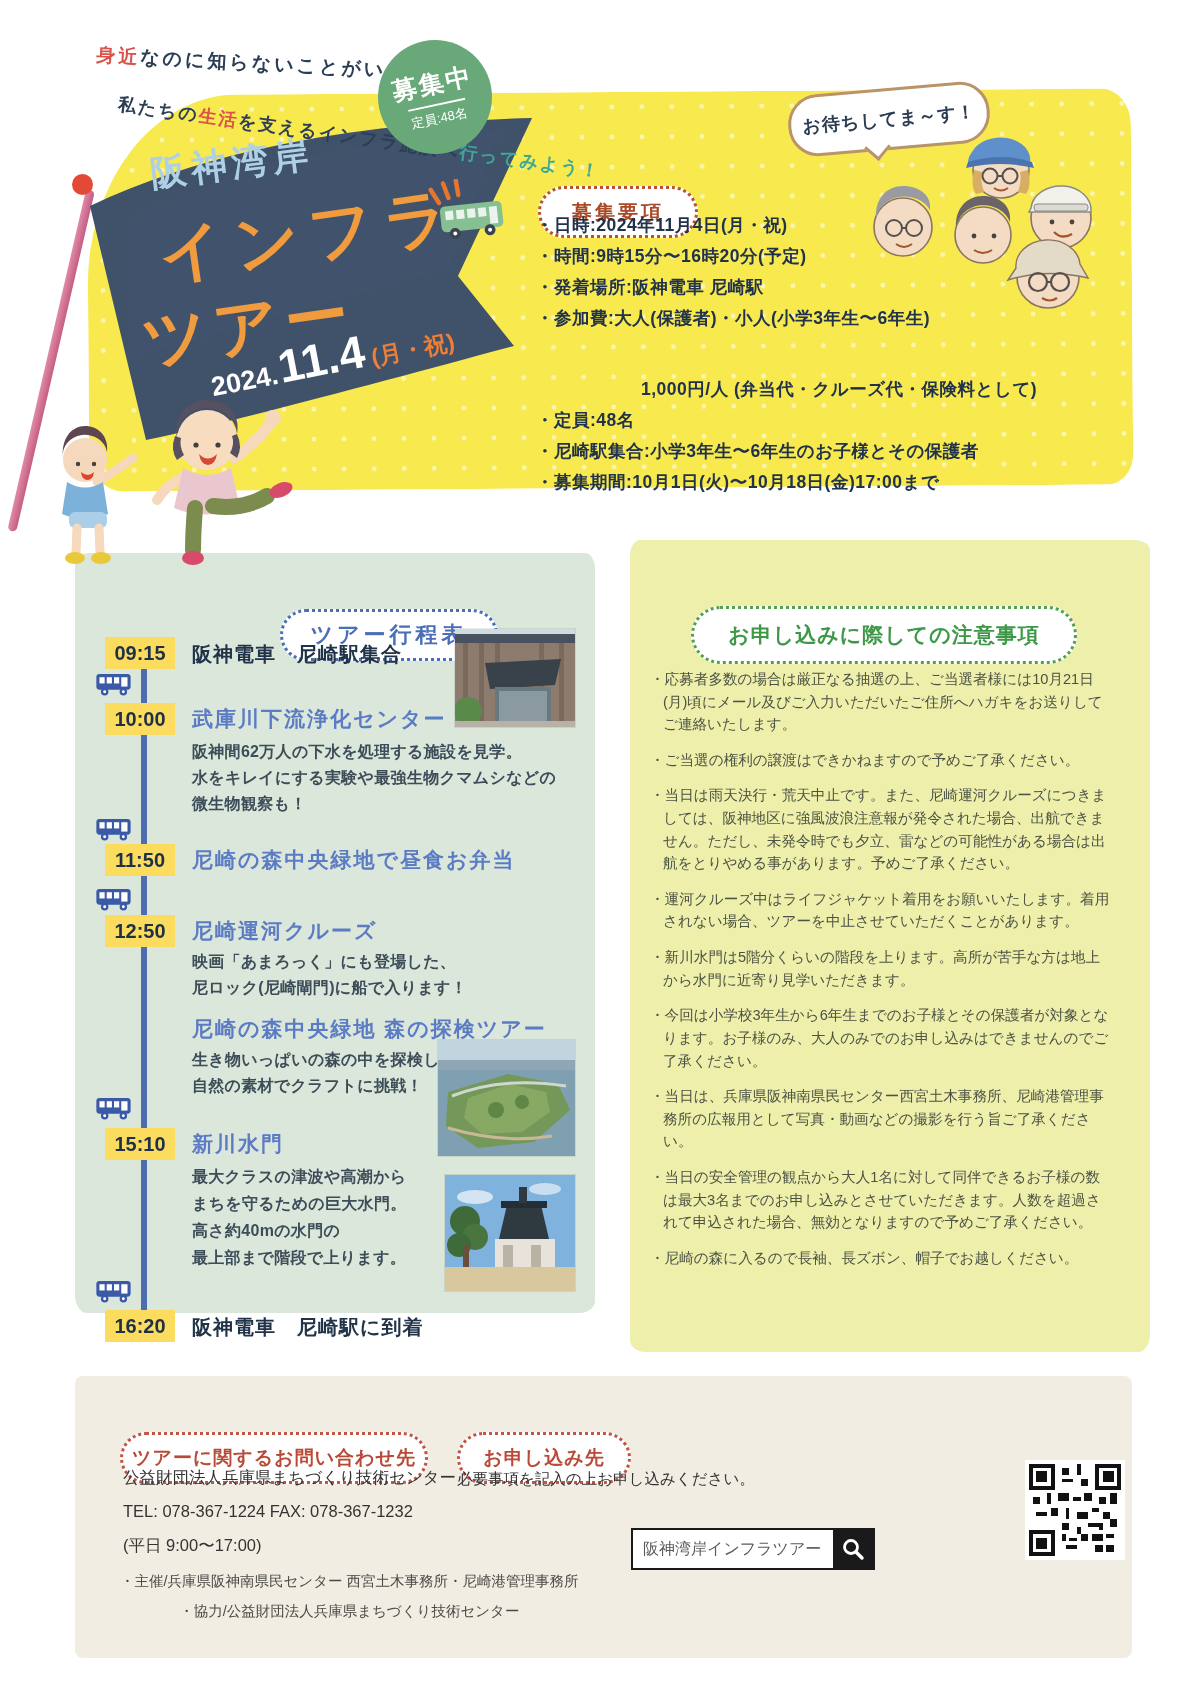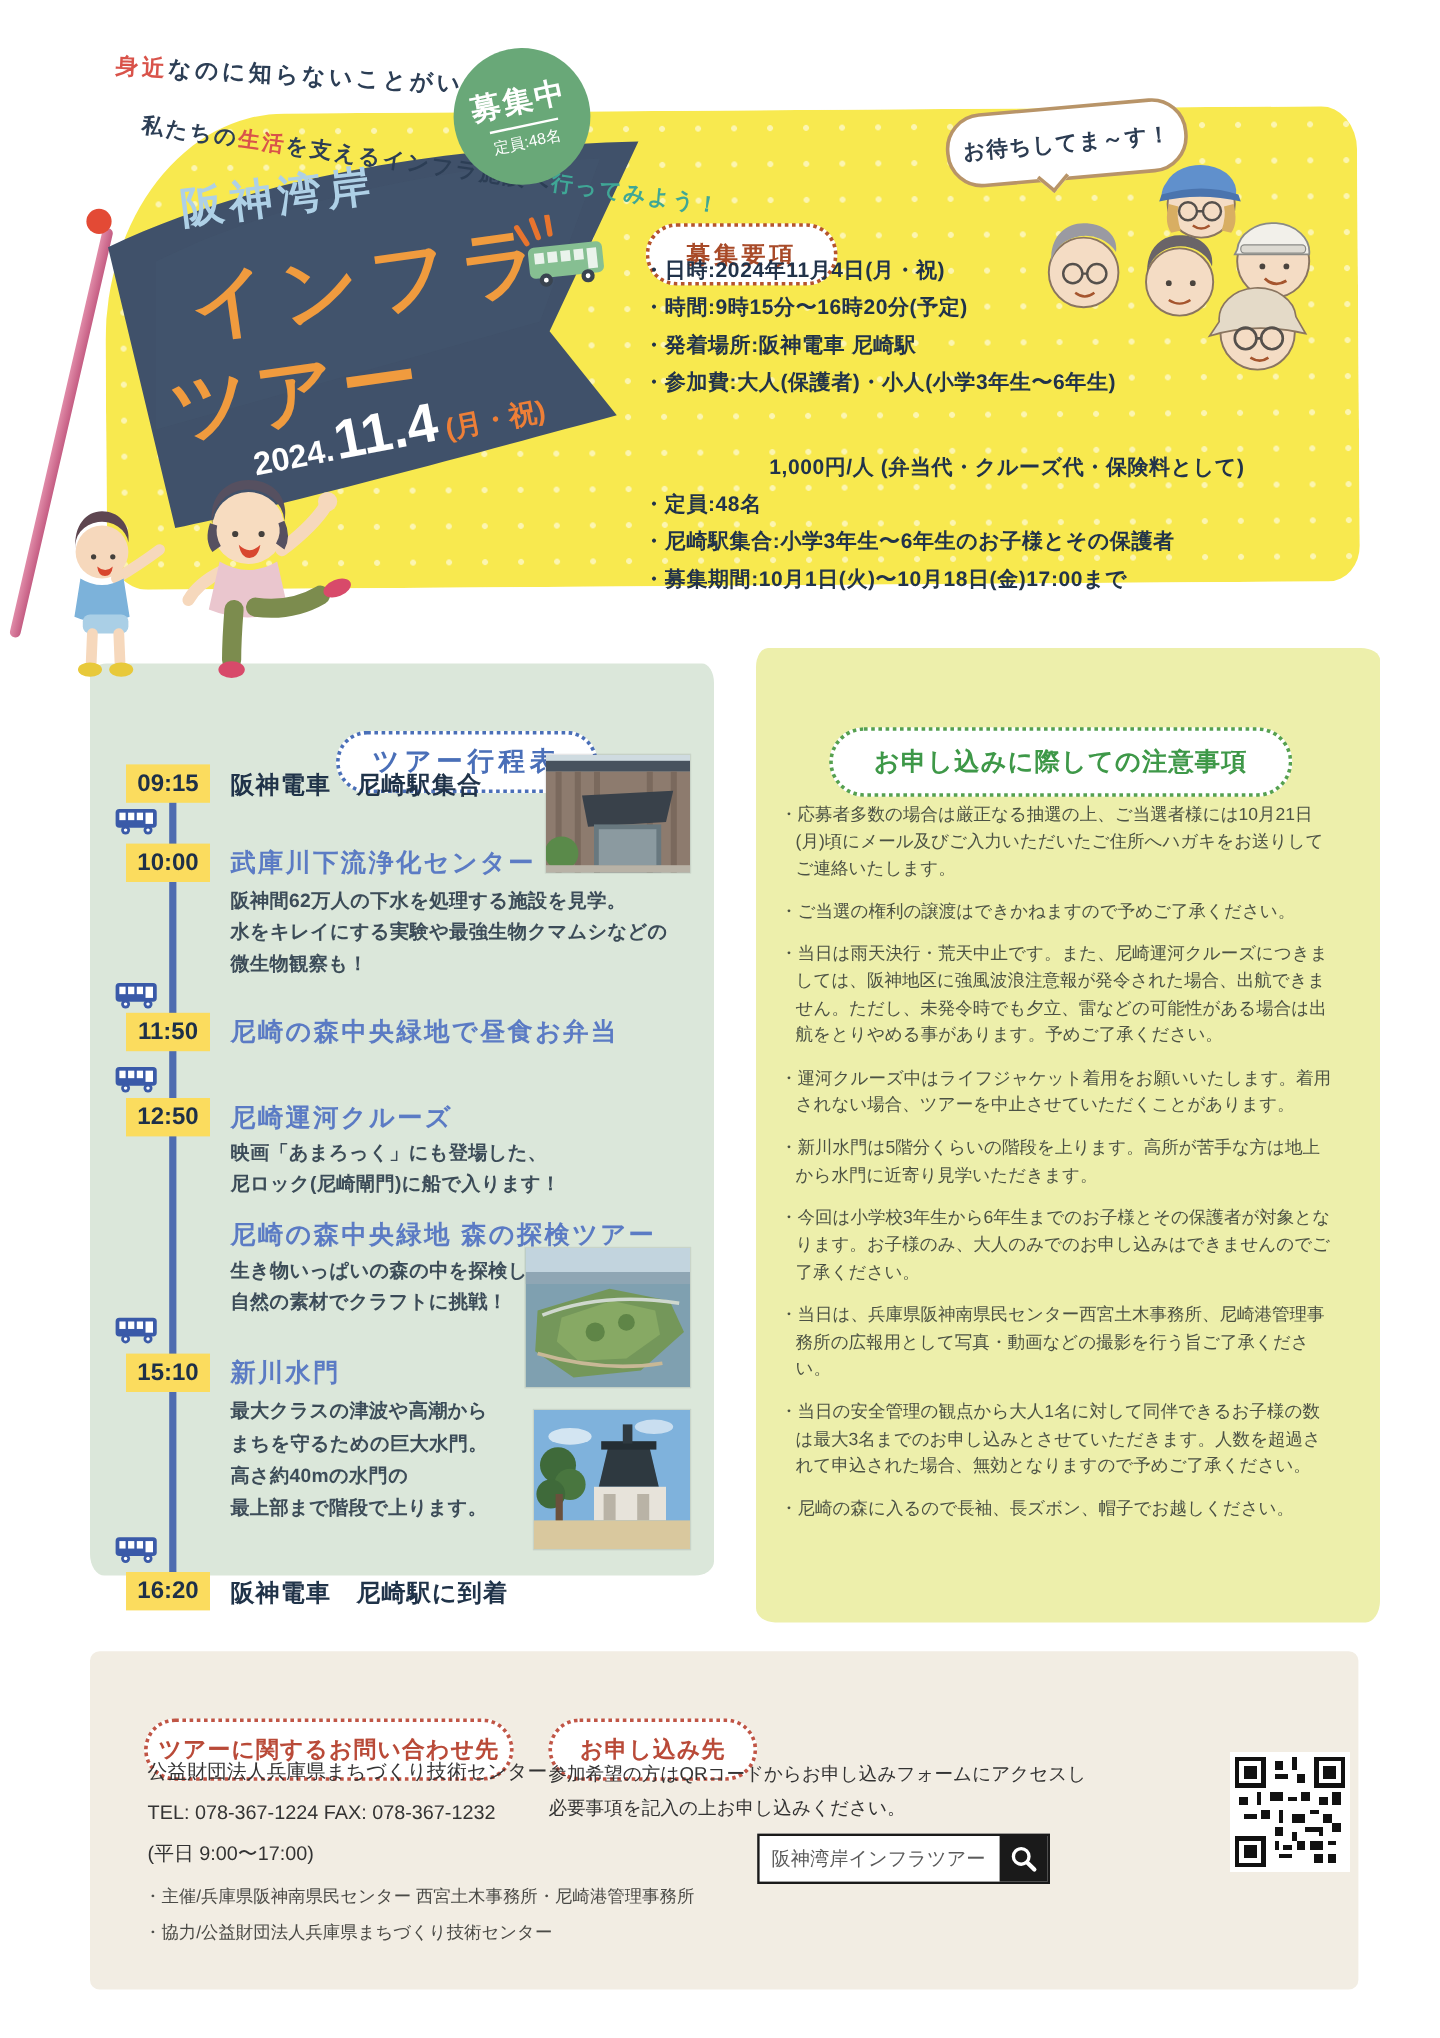--- a/index.html
+++ b/index.html
@@ -88,21 +88,21 @@
     border:3px dotted #c05545;color:#b94a38;font-size:19px;letter-spacing:1px;}
   .apply-badge{position:absolute;left:382px;top:20px;width:168px;height:46px;border-radius:26px;
     border:3px dotted #c05545;color:#b94a38;font-size:19px;letter-spacing:1px;}
   .contact-lines{position:absolute;left:48px;top:84px;font-size:16.5px;color:#333;line-height:34px;}
   .apply-lines{position:absolute;left:382px;top:88px;font-size:15.5px;color:#333;line-height:29px;}
   .search-box{position:absolute;left:556px;top:152px;width:240px;height:38px;background:#fff;
     border:2.5px solid #1a1a1a;display:flex;align-items:stretch;}
   .search-box .txt{flex:1;display:flex;align-items:center;padding-left:10px;font-size:16px;color:#5a5a5a;}
   .search-box .btn{width:40px;background:#1a1a1a;display:flex;align-items:center;justify-content:center;}
   .qr{position:absolute;left:950px;top:84px;width:100px;height:100px;background:#fff;padding:4px;box-sizing:border-box;}
-  .credits{position:absolute;left:45px;top:190px;font-size:14.5px;color:#4a4a46;line-height:30px;}
+  .credits{position:absolute;left:45px;top:190px;font-size:14.5px;color:#4a4a46;line-height:30px;text-align:center;}
 </style>
 </head>
 <body>
 
 <div class="page">
 
   <div class="abs yellow-band"></div>
 
   <div class="abs tagline tl1"><span class="red">身近</span><span>なのに知らないことがいっぱい！</span></div>
   <div class="abs tagline tl2"><span>私たちの</span><span class="red">生活</span><span>を支えるインフラ施設へ</span><span class="teal">行ってみよう！</span></div>
@@ -398,21 +398,20 @@
     <div class="pill contact-badge">ツアーに関するお問い合わせ先</div>
     <div class="pill apply-badge">お申し込み先</div>
 
     <div class="contact-lines">
       <div>公益財団法人兵庫県まちづくり技術センター</div>
       <div>TEL: 078-367-1224  FAX: 078-367-1232</div>
       <div>(平日 9:00〜17:00)</div>
     </div>
 
     <div class="apply-lines">
-      <div>参加希望の方はQRコードからお申し込みフォームにアクセスし</div>
       <div>必要事項を記入の上お申し込みください。</div>
     </div>
 
     <div class="search-box">
       <div class="txt">阪神湾岸インフラツアー</div>
       <div class="btn">
         <svg width="24" height="24" viewBox="0 0 24 24">
           <circle cx="10" cy="10" r="6.5" fill="none" stroke="#fff" stroke-width="2.8"></circle>
           <line x1="15" y1="15" x2="21" y2="21" stroke="#fff" stroke-width="3.5" stroke-linecap="round"></line>
         </svg>

